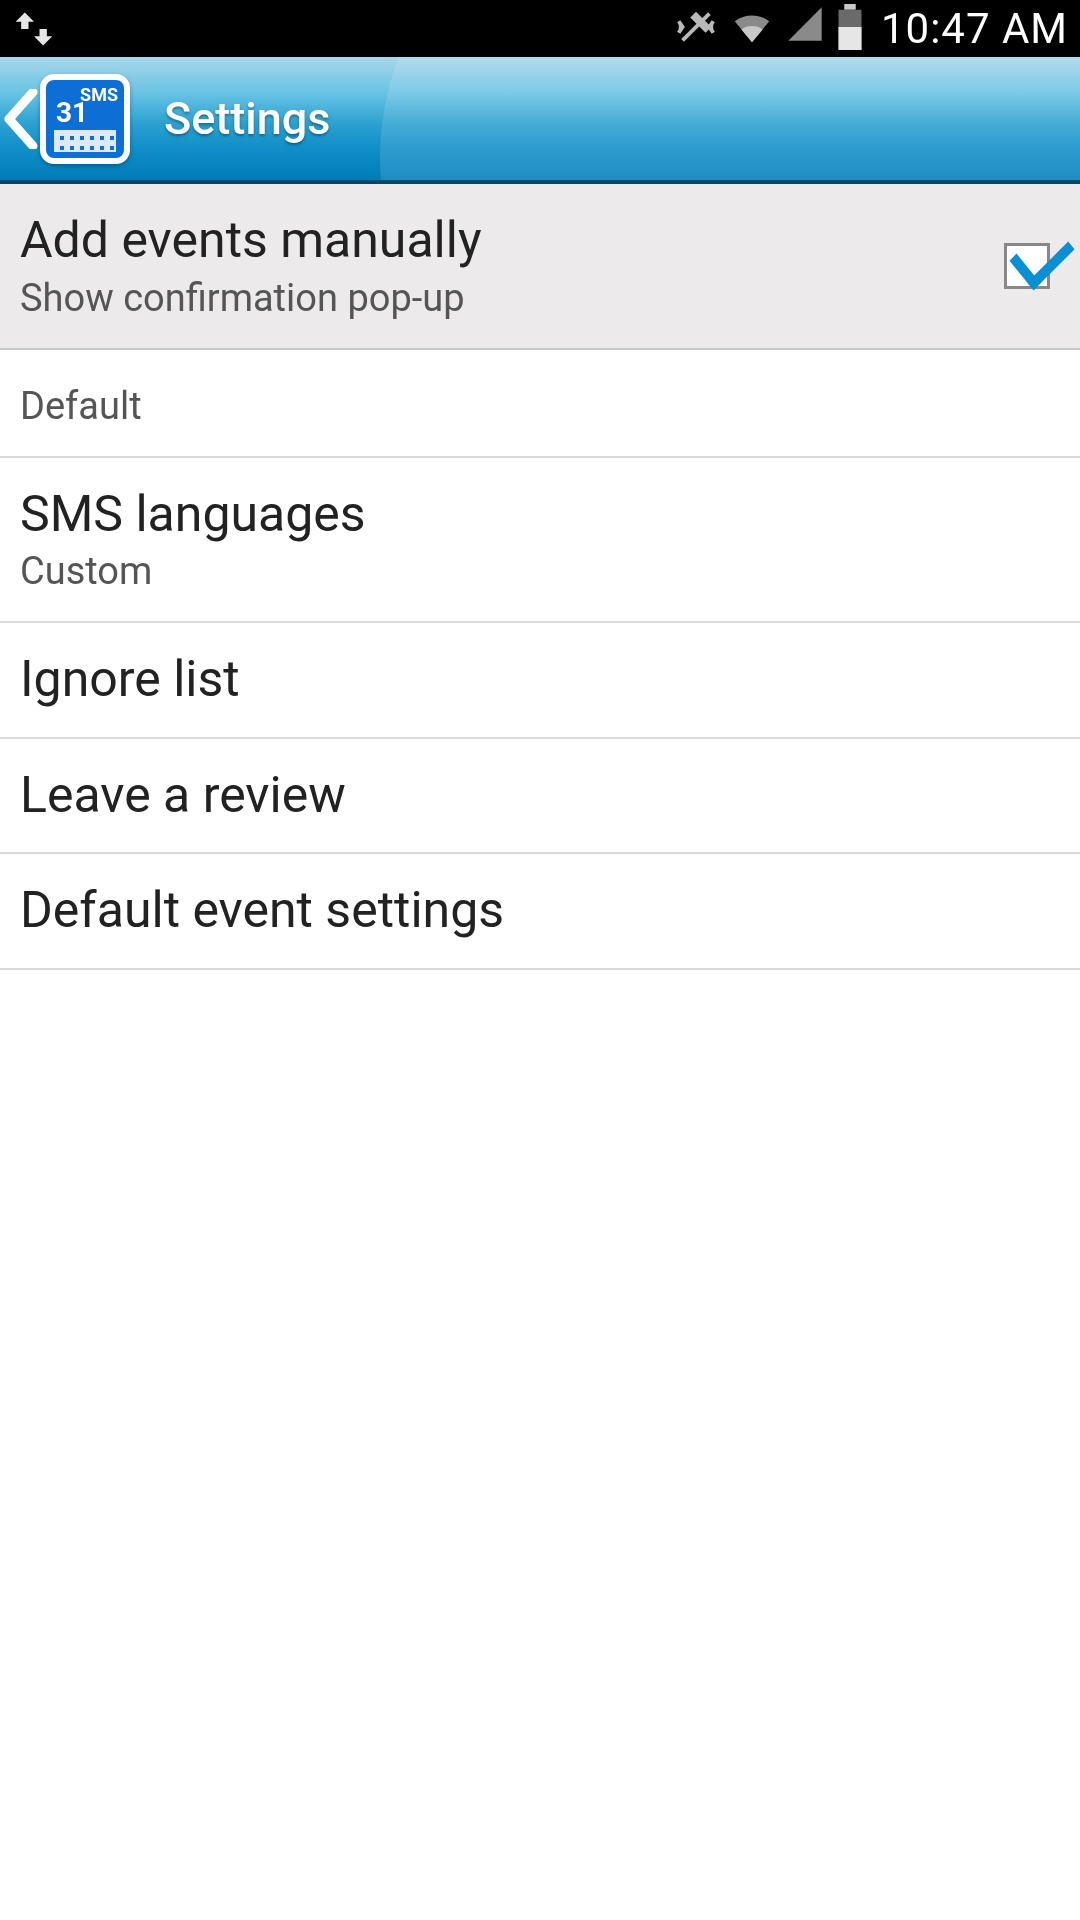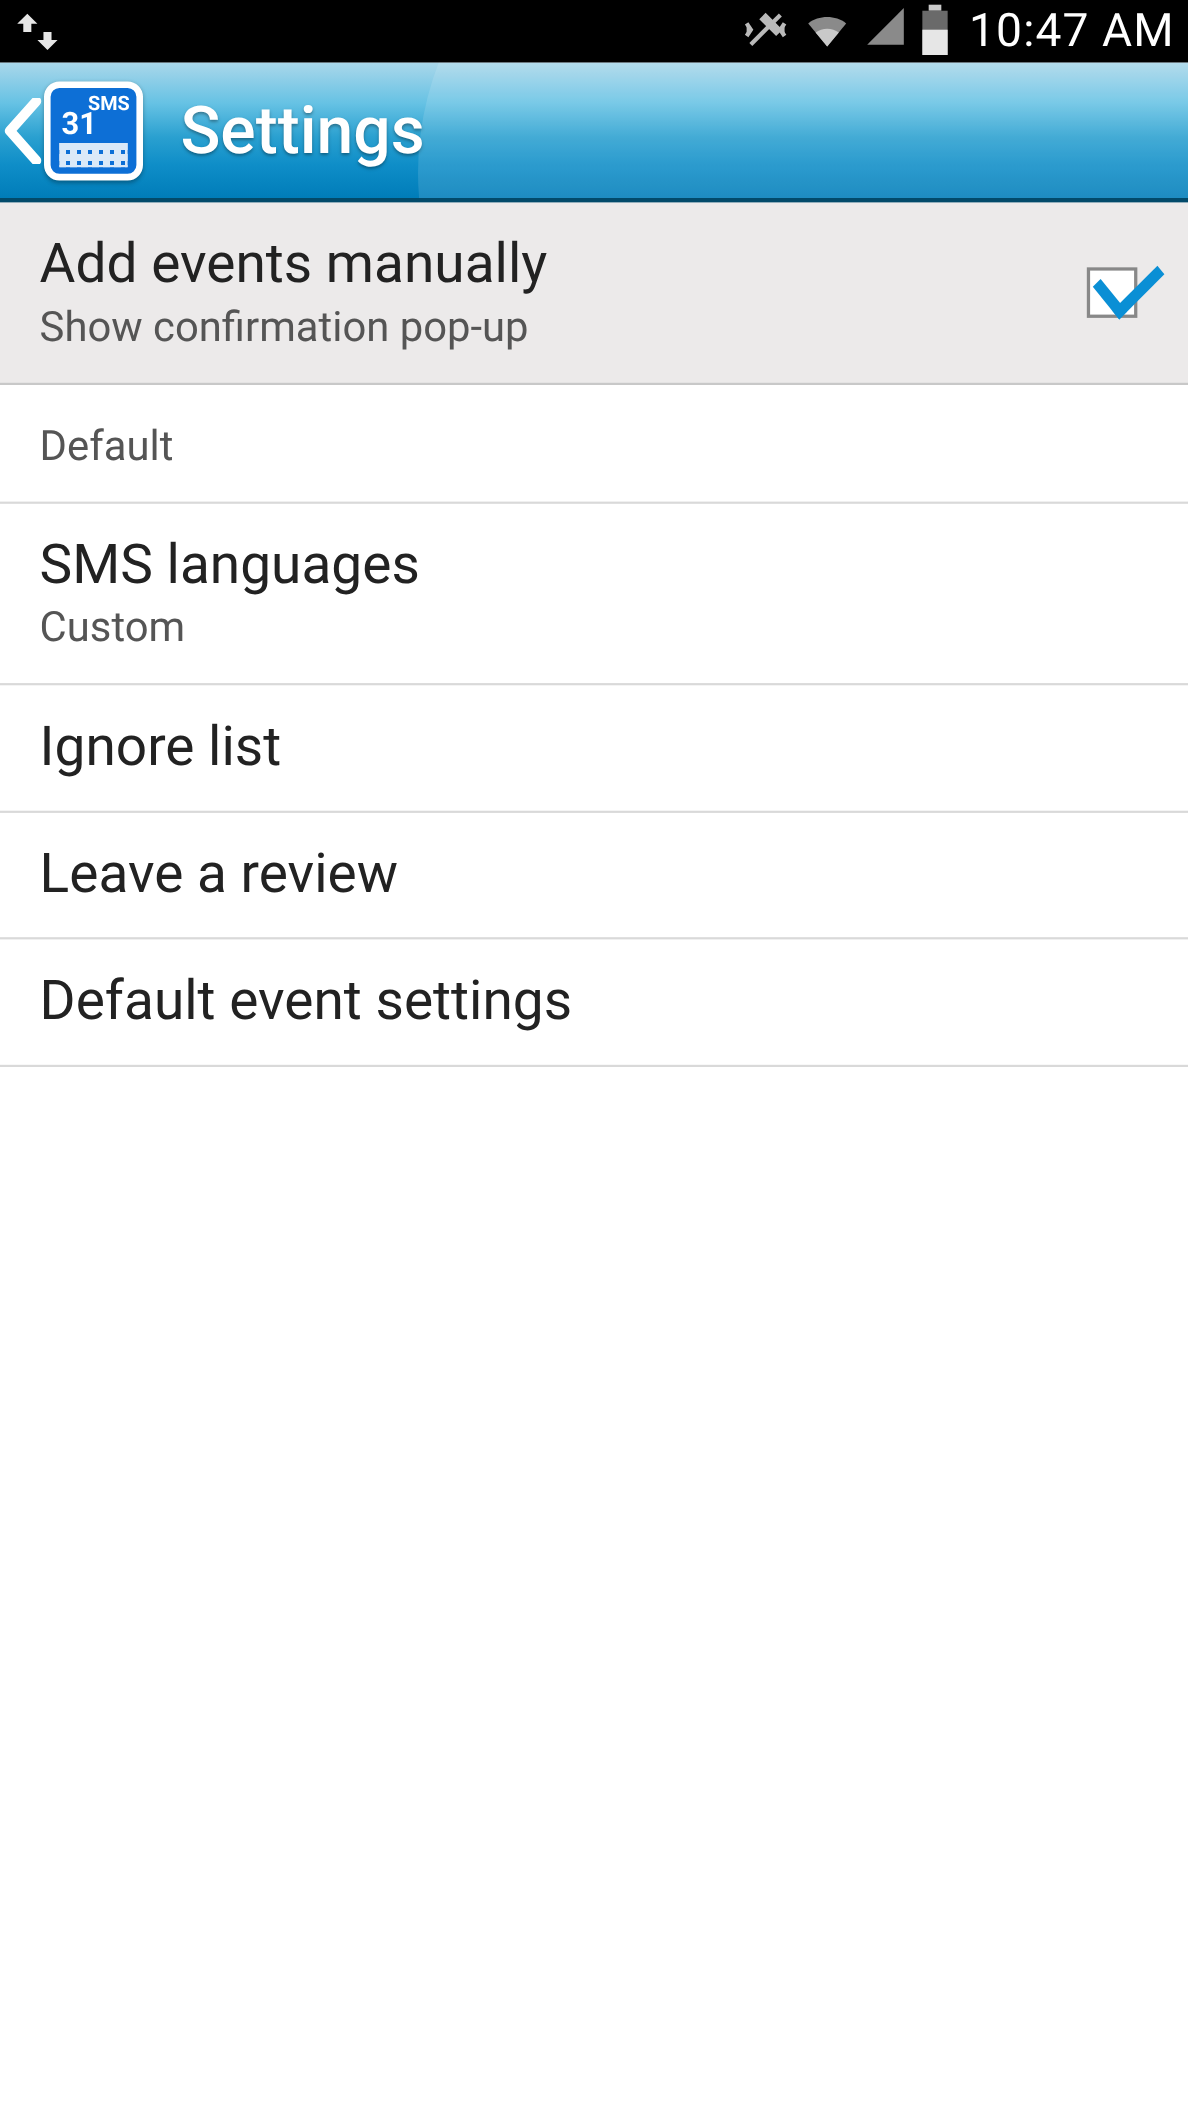--- a/index.html
+++ b/index.html
@@ -33,25 +33,25 @@
     background:#0d6fd6; border:6px solid #fff; position:relative;
     box-shadow:0 2px 4px rgba(0,0,0,0.3);
     margin-right:26px;
   }
   .app-icon .sms{ position:absolute; top:4px; right:6px; font-size:18px; font-weight:700; color:#fff;}
   .app-icon .day{ position:absolute; top:16px; left:10px; font-size:28px; font-weight:700; color:#fff;}
   .app-icon .grid{ position:absolute; bottom:6px; left:8px; right:8px; height:22px;
     background:repeating-linear-gradient(to right,#fff 0 6px,transparent 6px 10px),
                repeating-linear-gradient(to bottom,#fff 0 6px,transparent 6px 10px);
     opacity:.85;}
-  .app-title { font-size:60px; color:#fff; font-weight:500; text-shadow:0 2px 3px rgba(0,0,0,0.35);}
+  .app-title { font-size:45px; color:#fff; font-weight:500; text-shadow:0 2px 3px rgba(0,0,0,0.35);}
 
   
   .settings-list { background:#fff; }
-  .row { padding:28px 36px; border-bottom:2px solid #d9d9d9; display:flex; align-items:center; }
+  .row { padding:28px 20px; border-bottom:2px solid #d9d9d9; display:flex; align-items:center; }
   .row:first-child { background:#eceaea; border-bottom:2px solid #c8c8c8; }
   .row-main { flex:1; min-width:0; }
   .title { font-size:50px; color:#222; line-height:1.15; }
   .subtitle { font-size:38px; color:#555; margin-top:6px; }
   .row-accessory { flex:0 0 auto; padding-right:10px; }
 
   .checkbox { width:46px; height:46px; border:3px solid #888; position:relative; background:#fff; }
   .checkbox.checked::after{
     content:""; position:absolute; left:6px; top:-10px;
     width:48px; height:28px;

